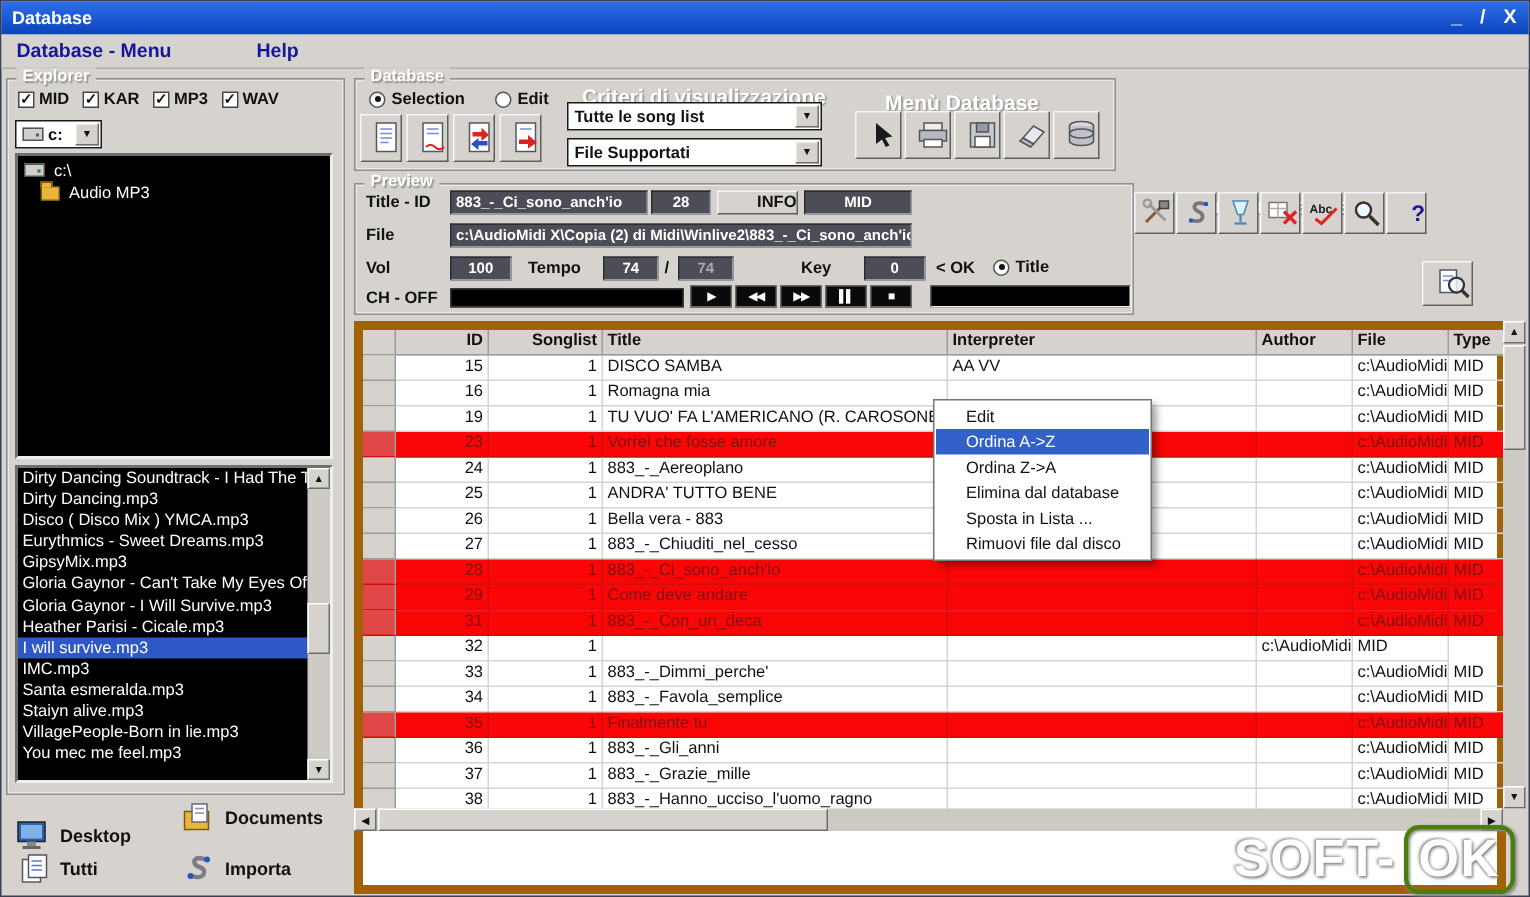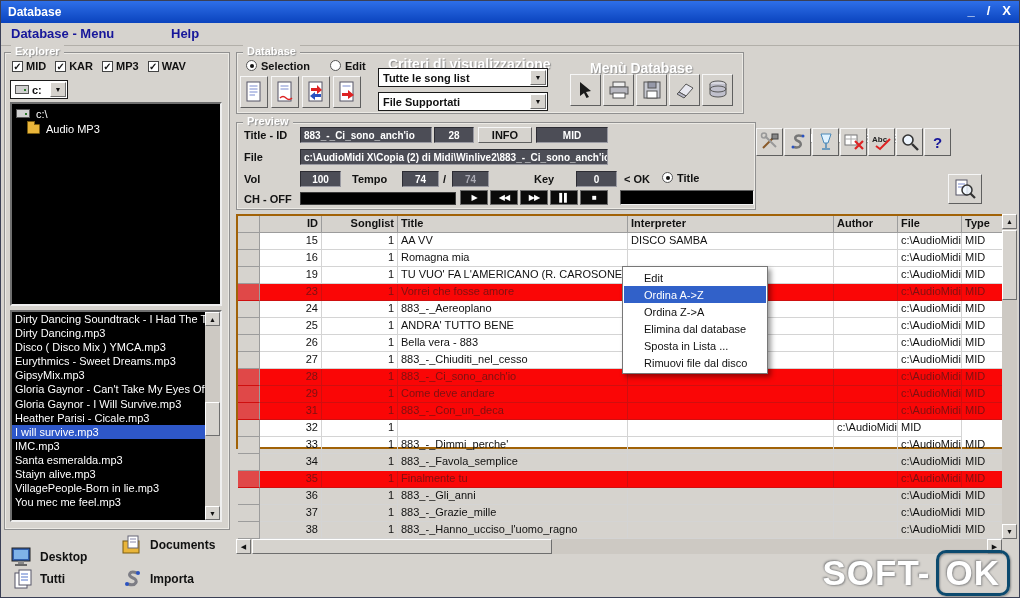--- a/index.html
+++ b/index.html
@@ -17,21 +17,21 @@
   #menubar span{position:absolute;top:3px;font-weight:bold;font-size:13px;color:#16169a;cursor:default}
   
   .gb{position:absolute;border:1px solid #909090;box-shadow:inset 0 0 0 1px #eceae5}
   .gblabel{position:absolute;top:-8px;left:6px;background:#d6d3ce;color:#fff;font-size:11px;
            font-weight:bold;padding:0 4px;text-shadow:1px 1px 1px #8f8f8f;white-space:nowrap}
   .wlabel{position:absolute;color:#fff;font-size:14px;font-weight:bold;text-shadow:1px 1px 1px #8f8f8f;white-space:nowrap}
   
   .chk{display:inline-flex;align-items:center;gap:3px;font-size:11px;font-weight:bold;color:#111}
   .cbox{width:11px;height:11px;background:#fff;border:1px solid #444;font-size:10px;line-height:9px;
         text-align:center;font-weight:bold;color:#111}
-  .radio{position:absolute;display:inline-flex;align-items:flex-start;gap:4px;font-size:11px;font-weight:bold;color:#111}
+  .radio{position:absolute;display:inline-flex;align-items:center;gap:4px;font-size:11px;font-weight:bold;color:#111}
   .rdot{width:11px;height:11px;border-radius:50%;background:#fff;border:1px solid #555;position:relative;flex:0 0 auto}
   .radio.on .rdot::after{content:"";position:absolute;left:2.5px;top:2.5px;width:4px;height:4px;background:#111;border-radius:50%}
   .combo{position:absolute;background:#fff;border:1px solid #1a1a1a;height:19px;display:flex;
          align-items:center;font-size:11px;font-weight:bold;color:#111;padding-left:4px;white-space:nowrap;overflow:hidden}
   .combo .arrow{position:absolute;right:1px;top:1px;bottom:1px;width:16px;background:#d6d3ce;
          border:1px solid;border-color:#fff #6e6e6e #6e6e6e #fff;display:flex;align-items:center;
          justify-content:center;font-size:7px;color:#111}
   .blackbox{position:absolute;background:#000;border:2px solid;border-color:#6f6f6f #efefef #efefef #6f6f6f;
          color:#fff;font-size:11px;overflow:hidden}
   .titem{height:15px;display:flex;align-items:center;gap:4px;white-space:nowrap;cursor:default}
@@ -44,55 +44,55 @@
         border:1px solid #7a5c10;border-bottom:none}
   .drv{width:14px;height:9px;background:#cfcfcf;border:1px solid #555;position:relative;flex:0 0 auto}
   .drv::after{content:"";position:absolute;right:2px;top:3px;width:2px;height:2px;background:#2a7a2a}
   
   .sb{position:absolute;background:#cdc9c3}
   .sbtn{position:absolute;background:#d6d3ce;border:1px solid;border-color:#fff #6e6e6e #6e6e6e #fff;
         display:flex;align-items:center;justify-content:center;font-size:7px;color:#111;cursor:pointer}
   .sthumb{position:absolute;background:#d6d3ce;border:1px solid;border-color:#fff #6e6e6e #6e6e6e #fff}
   
   .ibtn{position:absolute;background:#d6d3ce;border:1px solid;border-color:#f6f6f6 #5f5f5f #5f5f5f #f6f6f6;
-        display:flex;align-items:center;justify-content:center;cursor:pointer}
+        display:flex;align-items:center;justify-content:flex-end;cursor:pointer}
   .flatbtn{position:absolute;display:flex;align-items:center;gap:6px;font-size:12px;font-weight:bold;color:#111;cursor:pointer}
   
   .plabel{position:absolute;font-size:11px;font-weight:bold;color:#111;white-space:nowrap}
   .dfield{position:absolute;background:#4c4d56;border:1px solid;border-color:#2c2c33 #9a9aa2 #9a9aa2 #2c2c33;
         color:#fff;font-size:10px;font-weight:bold;display:flex;align-items:center;padding:0 3px;
         white-space:nowrap;overflow:hidden;height:16px}
   .dfield.dim{color:#a9a9b2}
   #chbar{position:absolute;background:#000;border:1px solid #3c3c3c}
   #transport{position:absolute;display:flex;gap:2px}
   .tbtn{width:28px;height:15px;background:#0a0a0a;border:1px solid #6b6b6b;color:#fff;font-size:8px;
         display:flex;align-items:center;justify-content:center;letter-spacing:-1px;cursor:pointer}
   #searchbox{position:absolute;background:#000;border:1px solid;border-color:#5f5f5f #f0f0f0 #f0f0f0 #5f5f5f}
   
-  #table{position:absolute;left:236px;top:214px;width:768px;height:235px;background:#fff;border:2px solid #a16207}
+  #table{position:absolute;left:236px;top:214px;width:768px;height:382px;background:#fff;border:6px solid #a16207}
   .thead,.trow{display:grid;grid-template-columns:22px 62px 76px 230px 206px 64px 64px 42px}
   .thead{height:17px;background:#d6d3ce}
   .thead .tc{border-right:1px solid #9c9c9c;border-bottom:1px solid #9c9c9c;font-weight:bold;background:#d6d3ce;color:#111}
   .trow{height:17px;cursor:default}
   .tc{border-right:1px solid #d4d4d4;border-bottom:1px solid #d4d4d4;font-size:11px;padding:1px 3px;
         overflow:hidden;white-space:nowrap;color:#111}
   .tc.sel{background:#d6d3ce;border-right:1px solid #9c9c9c;border-bottom:1px solid #9c9c9c}
   .tc.id,.tc.songlist,.h-id,.h-songlist{text-align:right}
   .trow.red .tc{background:#fa0606;color:#7c1212;border-color:#cf0f0f}
   .trow.red .tc.sel{background:#e04848;border-right-color:#9c9c9c}
   
   #ctxmenu{position:absolute;left:622px;top:266px;width:146px;background:#fff;border:1px solid #777;
         box-shadow:3px 3px 5px rgba(0,0,0,.4);padding:2px 1px;z-index:50}
   .mi{height:17px;font-size:11px;display:flex;align-items:center;padding-left:20px;color:#111;cursor:pointer}
   .mi.hl{background:#3161c9;color:#fff}
   
   #wm{position:absolute;right:10px;top:550px;display:flex;align-items:center;gap:5px;z-index:60;
       color:#fff;font-weight:bold;font-size:35px;letter-spacing:1px;
       text-shadow:1px 1px 2px #888,-1px -1px 2px #888}
-  #wm .box{border:3px solid #0c4a6e;border-radius:10px;padding:0 7px;box-shadow:1px 1px 2px #888, inset 1px 1px 2px #888}
+  #wm .box{border:3px solid #4d7c0f;border-radius:10px;padding:0 7px;box-shadow:1px 1px 2px #888, inset 1px 1px 2px #888}
   svg{display:block}
 </style>
 </head>
 <body>
 
 <div id="titlebar">
   <span class="t">Database</span>
   <div class="winbtns">
     <span>_</span>
     <span>/</span>
@@ -413,22 +413,22 @@
       <div class="tc h-interp">Interpreter</div>
       <div class="tc h-author">Author</div>
       <div class="tc h-file">File</div>
       <div class="tc h-type">Type</div>
     </div>
   <div>
       <div class="trow">
         <div class="tc sel"></div>
         <div class="tc id">15</div>
         <div class="tc songlist">1</div>
+        <div class="tc title">DISCO SAMBA</div>
         <div class="tc interp">AA VV</div>
-        <div class="tc title">DISCO SAMBA</div>
         <div class="tc author"></div>
         <div class="tc file">c:\AudioMidi</div>
         <div class="tc type">MID</div>
       </div>
       <div class="trow">
         <div class="tc sel"></div>
         <div class="tc id">16</div>
         <div class="tc songlist">1</div>
         <div class="tc title">Romagna mia</div>
         <div class="tc interp"></div>

